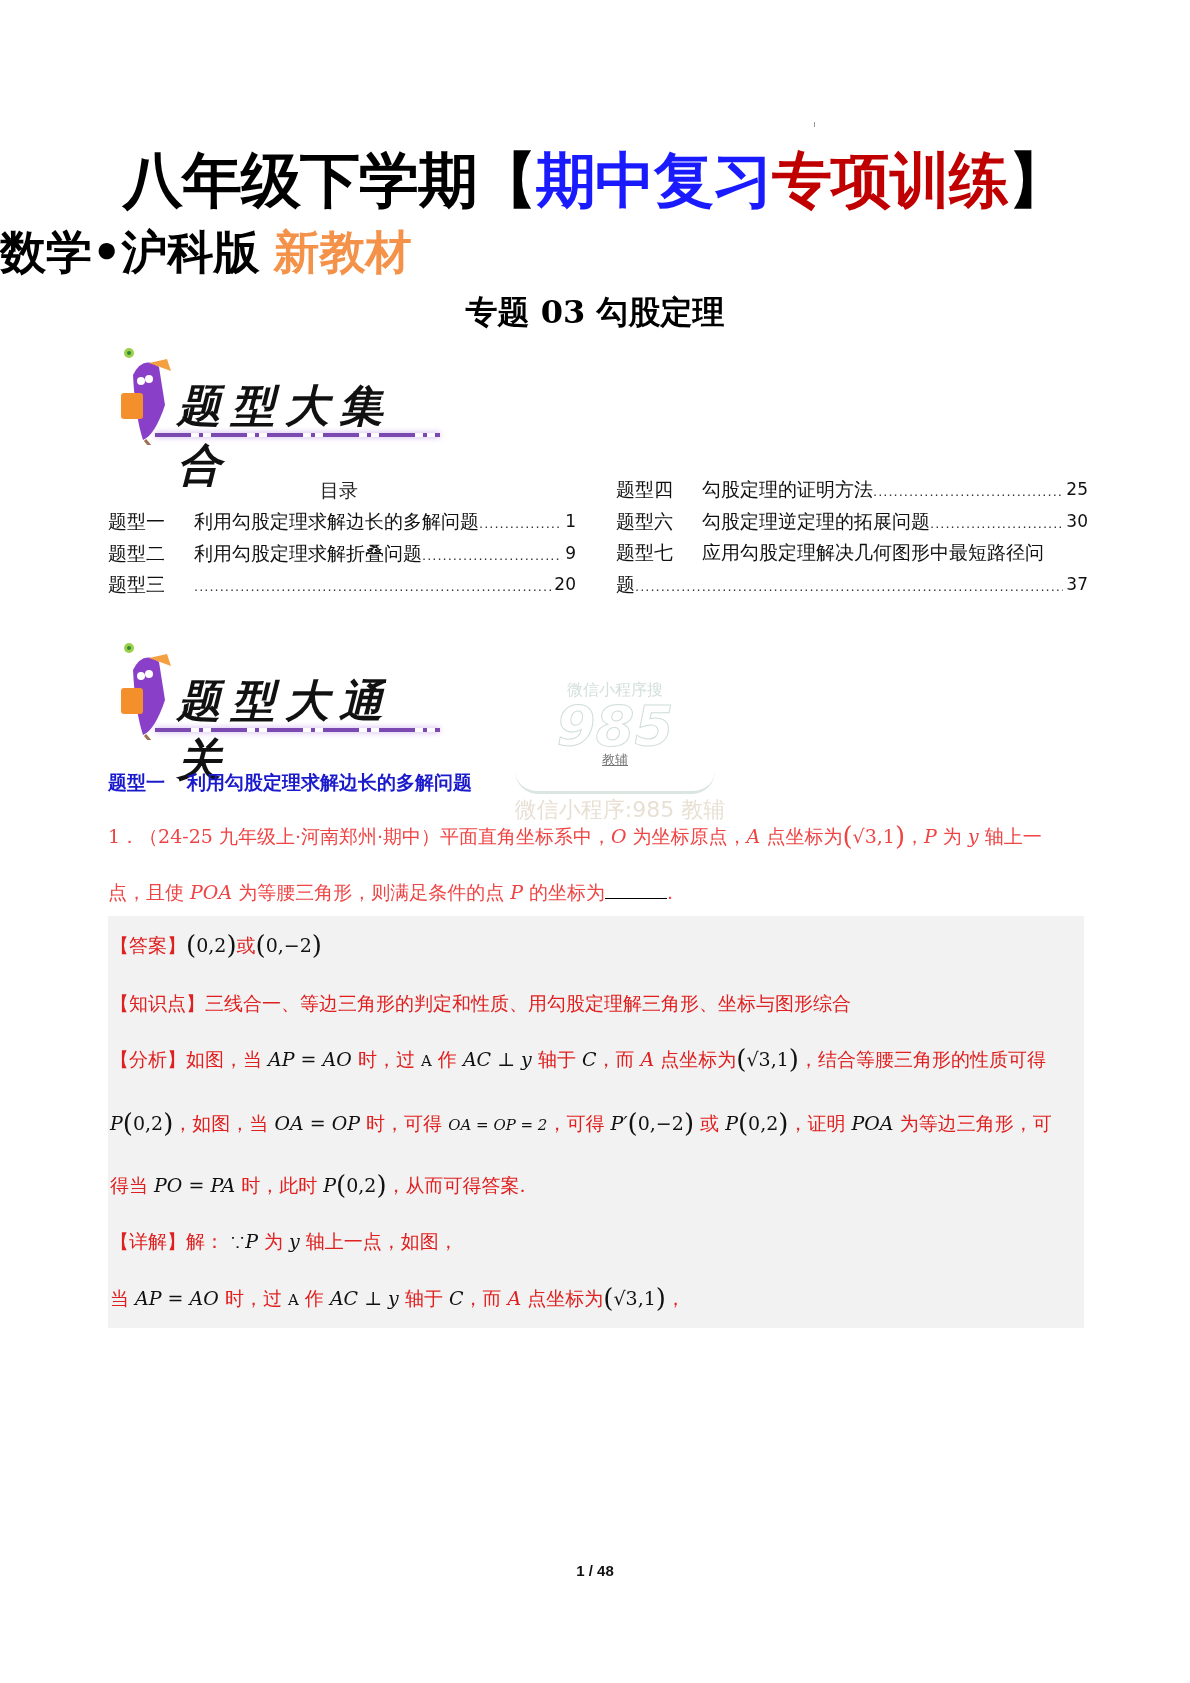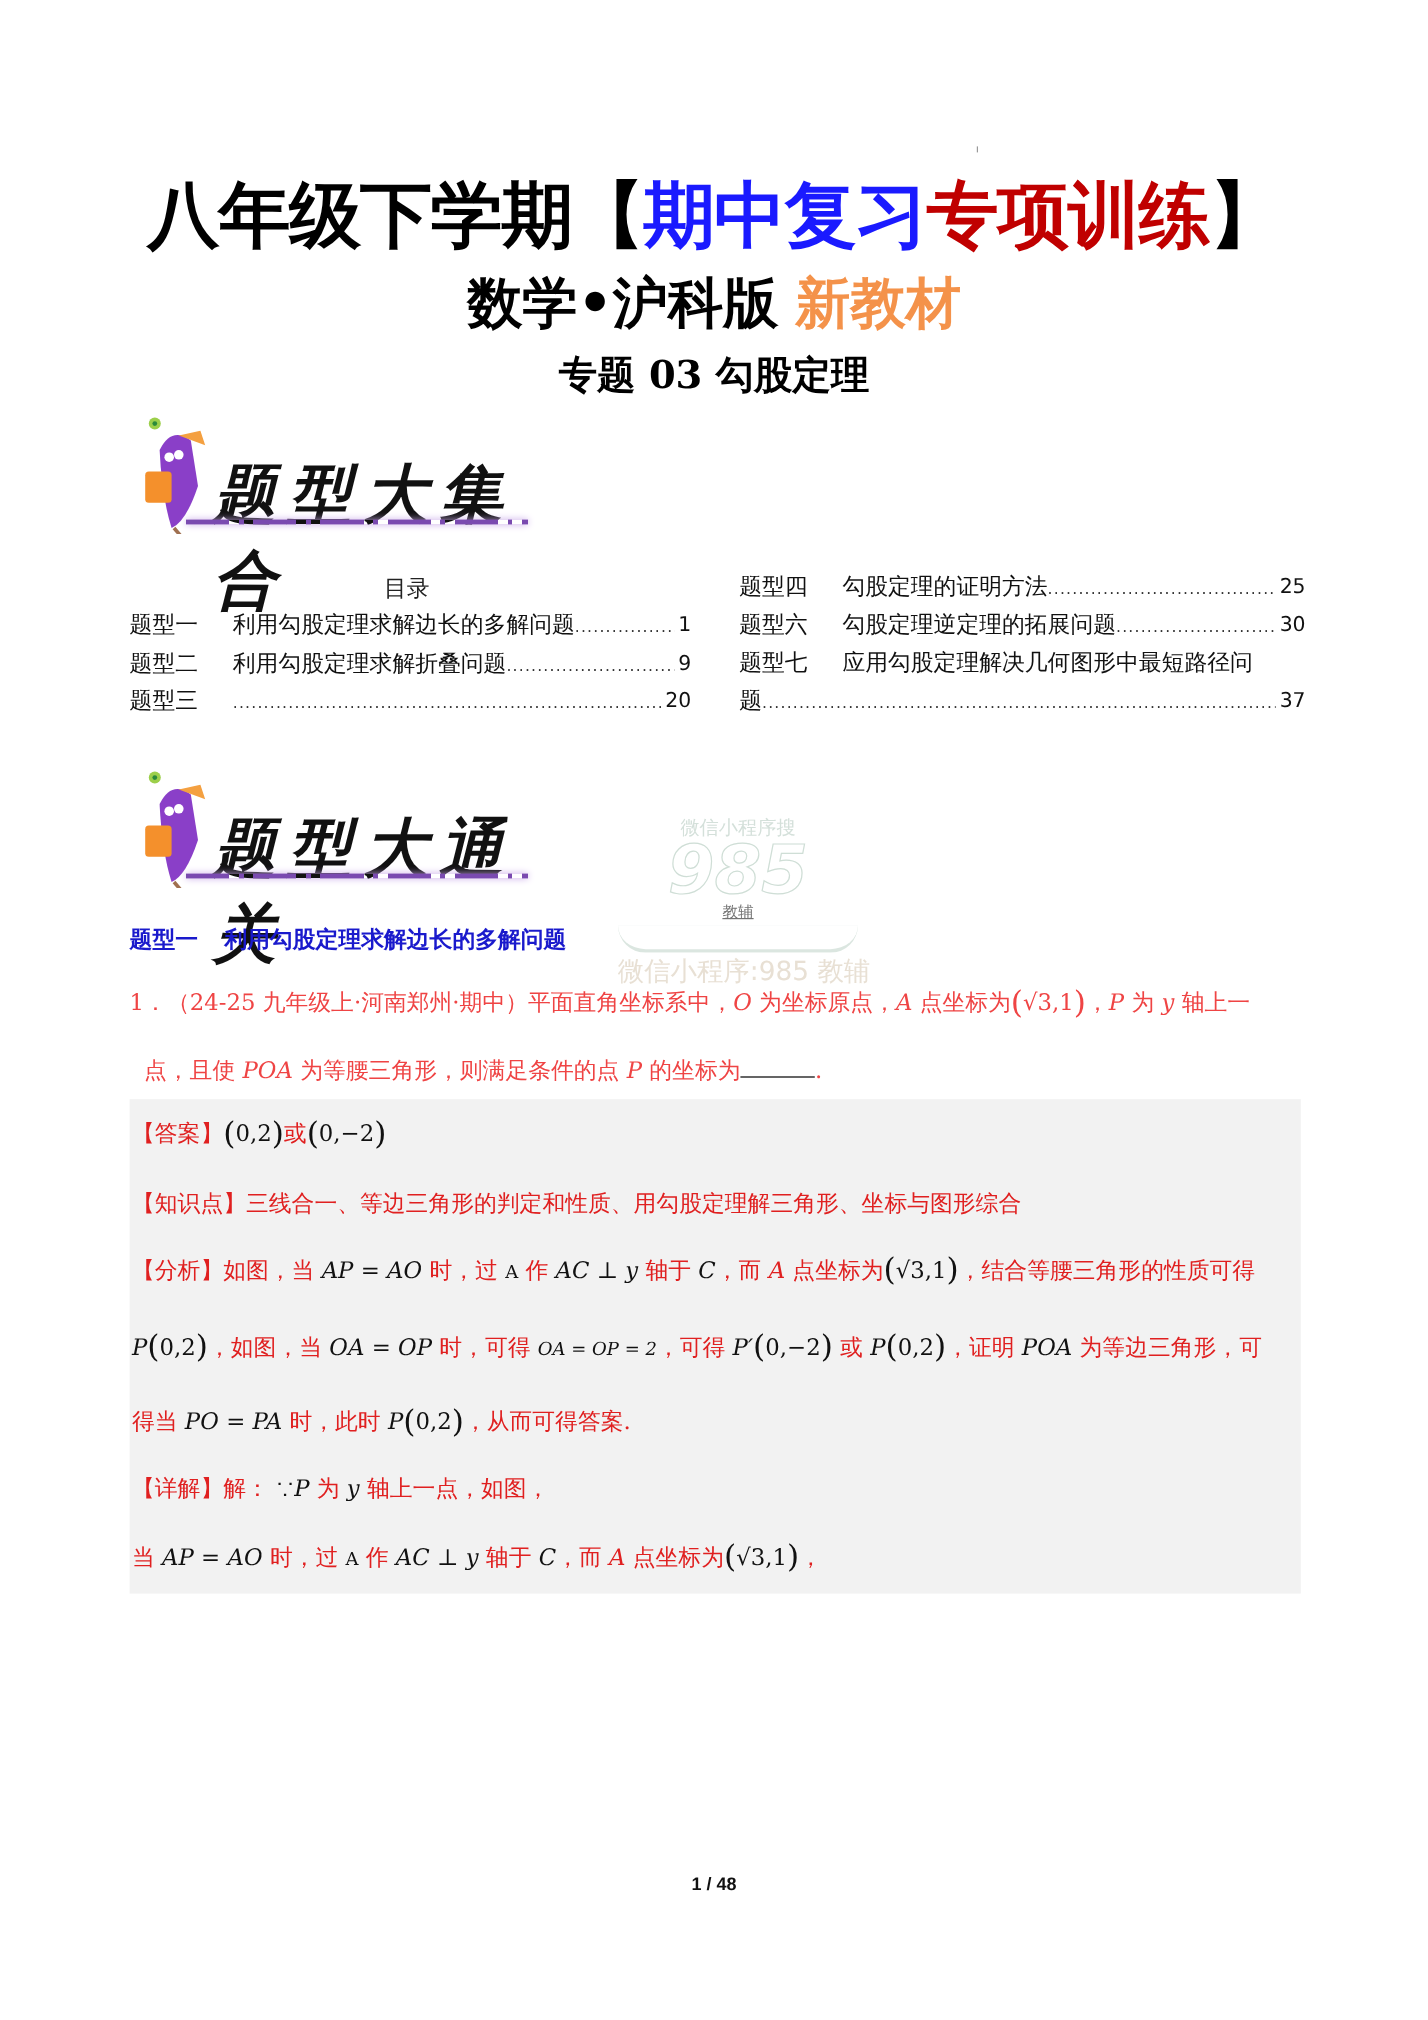--- a/index.html
+++ b/index.html
@@ -3,28 +3,28 @@
 <meta charset="utf-8">
 <style>
   html, body { margin: 0; padding: 0; background: #ffffff; }
   body { width: 1190px; height: 1683px; position: relative; overflow: hidden; font-family: "DejaVu Sans", sans-serif; color: #000; }
 
   .title-main { position: absolute; top: 140px; left: 0; width: 1190px; text-align: center; font-size: 60px; font-weight: 900; letter-spacing: -1px; line-height: 80px; font-family: "DejaVu Sans", sans-serif; }
   .title-main .black { color: #000; }
   .title-main .blue { color: #1a1aff; }
   .title-main .red { color: #c00000; }
 
-  .title-sub { position: absolute; top: 222px; left: 0; width: 1190px; text-align: center; font-size: 46px; font-weight: 900; line-height: 60px; font-family: "DejaVu Sans", sans-serif; }
+  .title-sub { position: absolute; top: 222px; left: 0; width: 1190px; text-align: left; font-size: 46px; font-weight: 900; line-height: 60px; font-family: "DejaVu Sans", sans-serif; }
   .title-sub .orange { color: #f4924a; margin-left: 14px; }
 
   .title-topic { position: absolute; top: 290px; left: 0; width: 1190px; text-align: center; font-size: 32px; font-weight: bold; line-height: 44px; font-family: "DejaVu Serif", serif; }
 
   .banner { position: absolute; left: 105px; width: 340px; height: 110px; }
   .banner .mascot { position: absolute; left: 10px; top: 0; width: 60px; height: 100px; }
-  .banner .banner-text { position: absolute; left: 72px; top: 32px; font-size: 53px; font-weight: 900; letter-spacing: 10px; font-family: Liberation Sans, sans-serif; color: #111; font-style: italic; }
+  .banner .banner-text { position: absolute; left: 72px; top: 32px; font-size: 44px; font-weight: 900; letter-spacing: 10px; font-family: Liberation Sans, sans-serif; color: #111; font-style: italic; }
   .banner .dash-line { position: absolute; left: 50px; top: 88px; width: 285px; height: 4px; background: repeating-linear-gradient(90deg, #7a4ab0 0 36px, transparent 36px 44px, #7a4ab0 44px 48px, transparent 48px 56px); box-shadow: 0 0 6px #c8a8e8; }
 
   .toc-title { position: absolute; top: 478px; left: 320px; font-size: 19px; color: #222; }
   .toc-col { position: absolute; font-size: 19px; color: #111; }
   .toc-row { position: relative; height: 31.5px; line-height: 31.5px; display: flex; white-space: nowrap; }
   .toc-row .tnum { width: 86px; flex: none; }
   .toc-row .ttext { flex: none; }
   .toc-row .tdots { flex: 1; overflow: hidden; color: #333; letter-spacing: 1px; }
   .toc-row .tdots::before { content: "........................................................................................................................................................"; font-size: 13px; }
   .toc-row .tpage { flex: none; padding-left: 3px; font-size: 17px; }
@@ -34,21 +34,21 @@
   .watermark .wm2 { font-size: 56px; font-weight: bold; font-style: italic; color: #e0ebe5; line-height: 50px; -webkit-text-stroke: 1px #cfded6; color: transparent; }
   .watermark .wm3 { font-size: 13px; color: #737373; text-decoration: underline; }
   .watermark .book { margin: 2px auto 0; width: 200px; height: 20px; border-bottom: 3px solid #dbe6e0; border-radius: 0 0 100px 100px; }
   .watermark .wm4 { position: absolute; top: 115px; left: -5px; width: 250px; font-size: 22px; color: #e8e0d4; }
 
   .section-heading { position: absolute; top: 770px; left: 108px; font-size: 19px; font-weight: bold; color: #1a1acc; font-family: "DejaVu Sans", sans-serif; }
   .section-heading .gap { display: inline-block; width: 22px; }
 
   .question { position: absolute; left: 108px; width: 980px; font-size: 19px; font-family: "DejaVu Serif", serif; line-height: 28px; color: #ef4444; }
   .q1 { top: 822px; }
-  .q2 { top: 878px; margin-left: 12px; }
+  .q2 { top: 878px; }
   .math { font-family: "DejaVu Serif", serif; font-style: italic; }
   .paren { font-size: 26px; font-style: normal; font-weight: 300; vertical-align: -2px; }
   .blank { display: inline-block; width: 62px; border-bottom: 1px solid #000; height: 18px; vertical-align: baseline; }
 
   .solution-box { position: absolute; left: 108px; top: 916px; width: 976px; height: 412px; background: #f2f2f2; }
   .sol-line { position: absolute; left: 110px; font-size: 19px; line-height: 30px; font-family: "DejaVu Serif", serif; color: #e02020; white-space: nowrap; }
   .sol-line .tag { color: #e02020; }
   .sol-line .blk { color: #111; }
   .sl1 { top: 930px; }
   .sl2 { top: 988px; }

